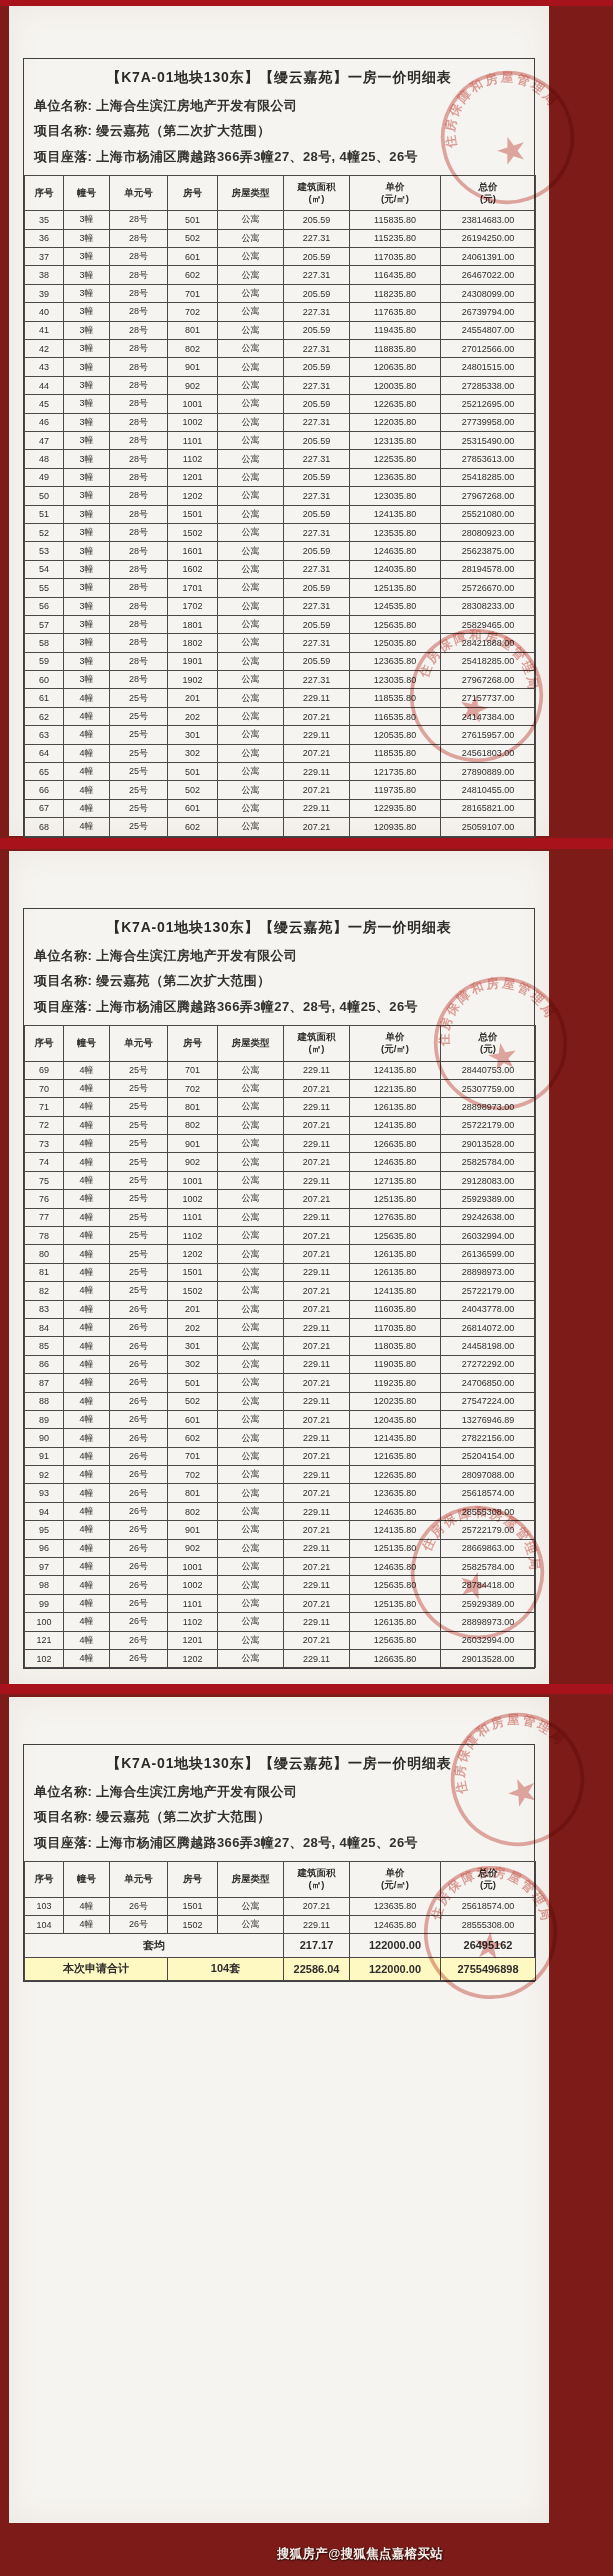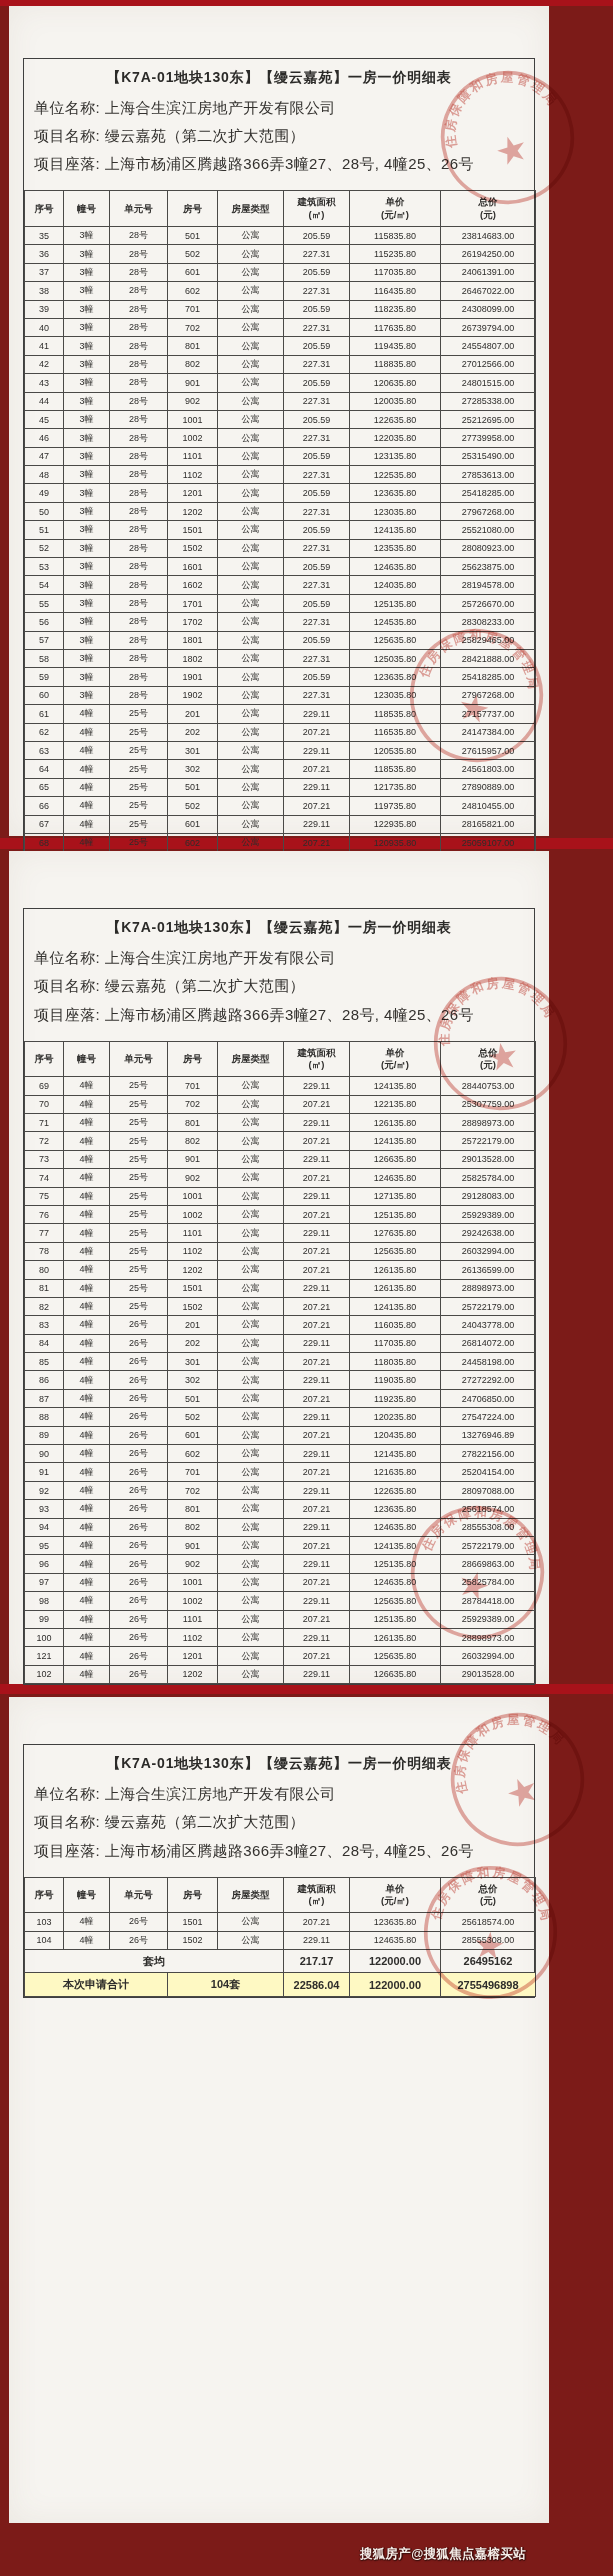--- a/index.html
+++ b/index.html
@@ -13,38 +13,38 @@
   .sheet{position:absolute;left:9px;width:540px;background:#f6f4f0;box-shadow:inset 0 0 33px rgba(120,90,70,.08);}
   .tablebox{
     width:512px;margin:0 auto;border:1.7px solid #3f3f3f;background:transparent;
     box-sizing:border-box;color:#2e2d2b;
   }
   .doc-title{
     text-align:center;font-size:14px;font-weight:bold;letter-spacing:0.8px;
     padding:10px 3.3px 6.6px 3.3px;color:#2b2a28;
   }
   .info-line{
-    font-size:15px;font-weight:normal;color:#33312e;
+    font-size:13px;font-weight:bold;color:#33312e;
     padding:3.3px 8.3px 3.3px 10px;line-height:1.45;letter-spacing:0.4px;
   }
-  table.price{border-collapse:collapse;width:100%;table-layout:fixed;margin-top:12px;}
+  table.price{border-collapse:collapse;width:100%;table-layout:fixed;margin-top:5px;}
   table.price th,table.price td{
     border:0.8px solid #4a4947;text-align:center;vertical-align:middle;
     overflow:hidden;color:#2e2d2b;
   }
   table.price th{
     font-size:9.5px;font-weight:bold;height:33px;line-height:1.3;
     white-space:pre-line;padding:0.8px;
   }
   table.price td{font-size:9px;height:17.4px;padding:0 0.8px;}
   tr.summary td{font-weight:bold;font-size:11px;height:22.4px;}
   tr.total-row td{background:#fef9c3;}
   .stamp{position:absolute;mix-blend-mode:multiply;opacity:.85;pointer-events:none;}
   .watermark{
-    position:absolute;right:5px;top:2546px;width:332px;text-align:center;
+    position:absolute;right:5px;top:2546px;width:332px;text-align:left;
     font-size:12.4px;font-weight:bold;color:#f4ede8;letter-spacing:0.4px;
     text-shadow:0.8px 0.8px 0 #46100e,-0.8px 0 0 #46100e,0 0.8px 1.7px rgba(0,0,0,.55),1.7px 0 0 rgba(70,16,14,.8);
     transform:scaleY(1.05);
   }
 </style>
 </head>
 <body>
 
 <div class="watermark">搜狐房产@搜狐焦点嘉榕买站</div>
 

